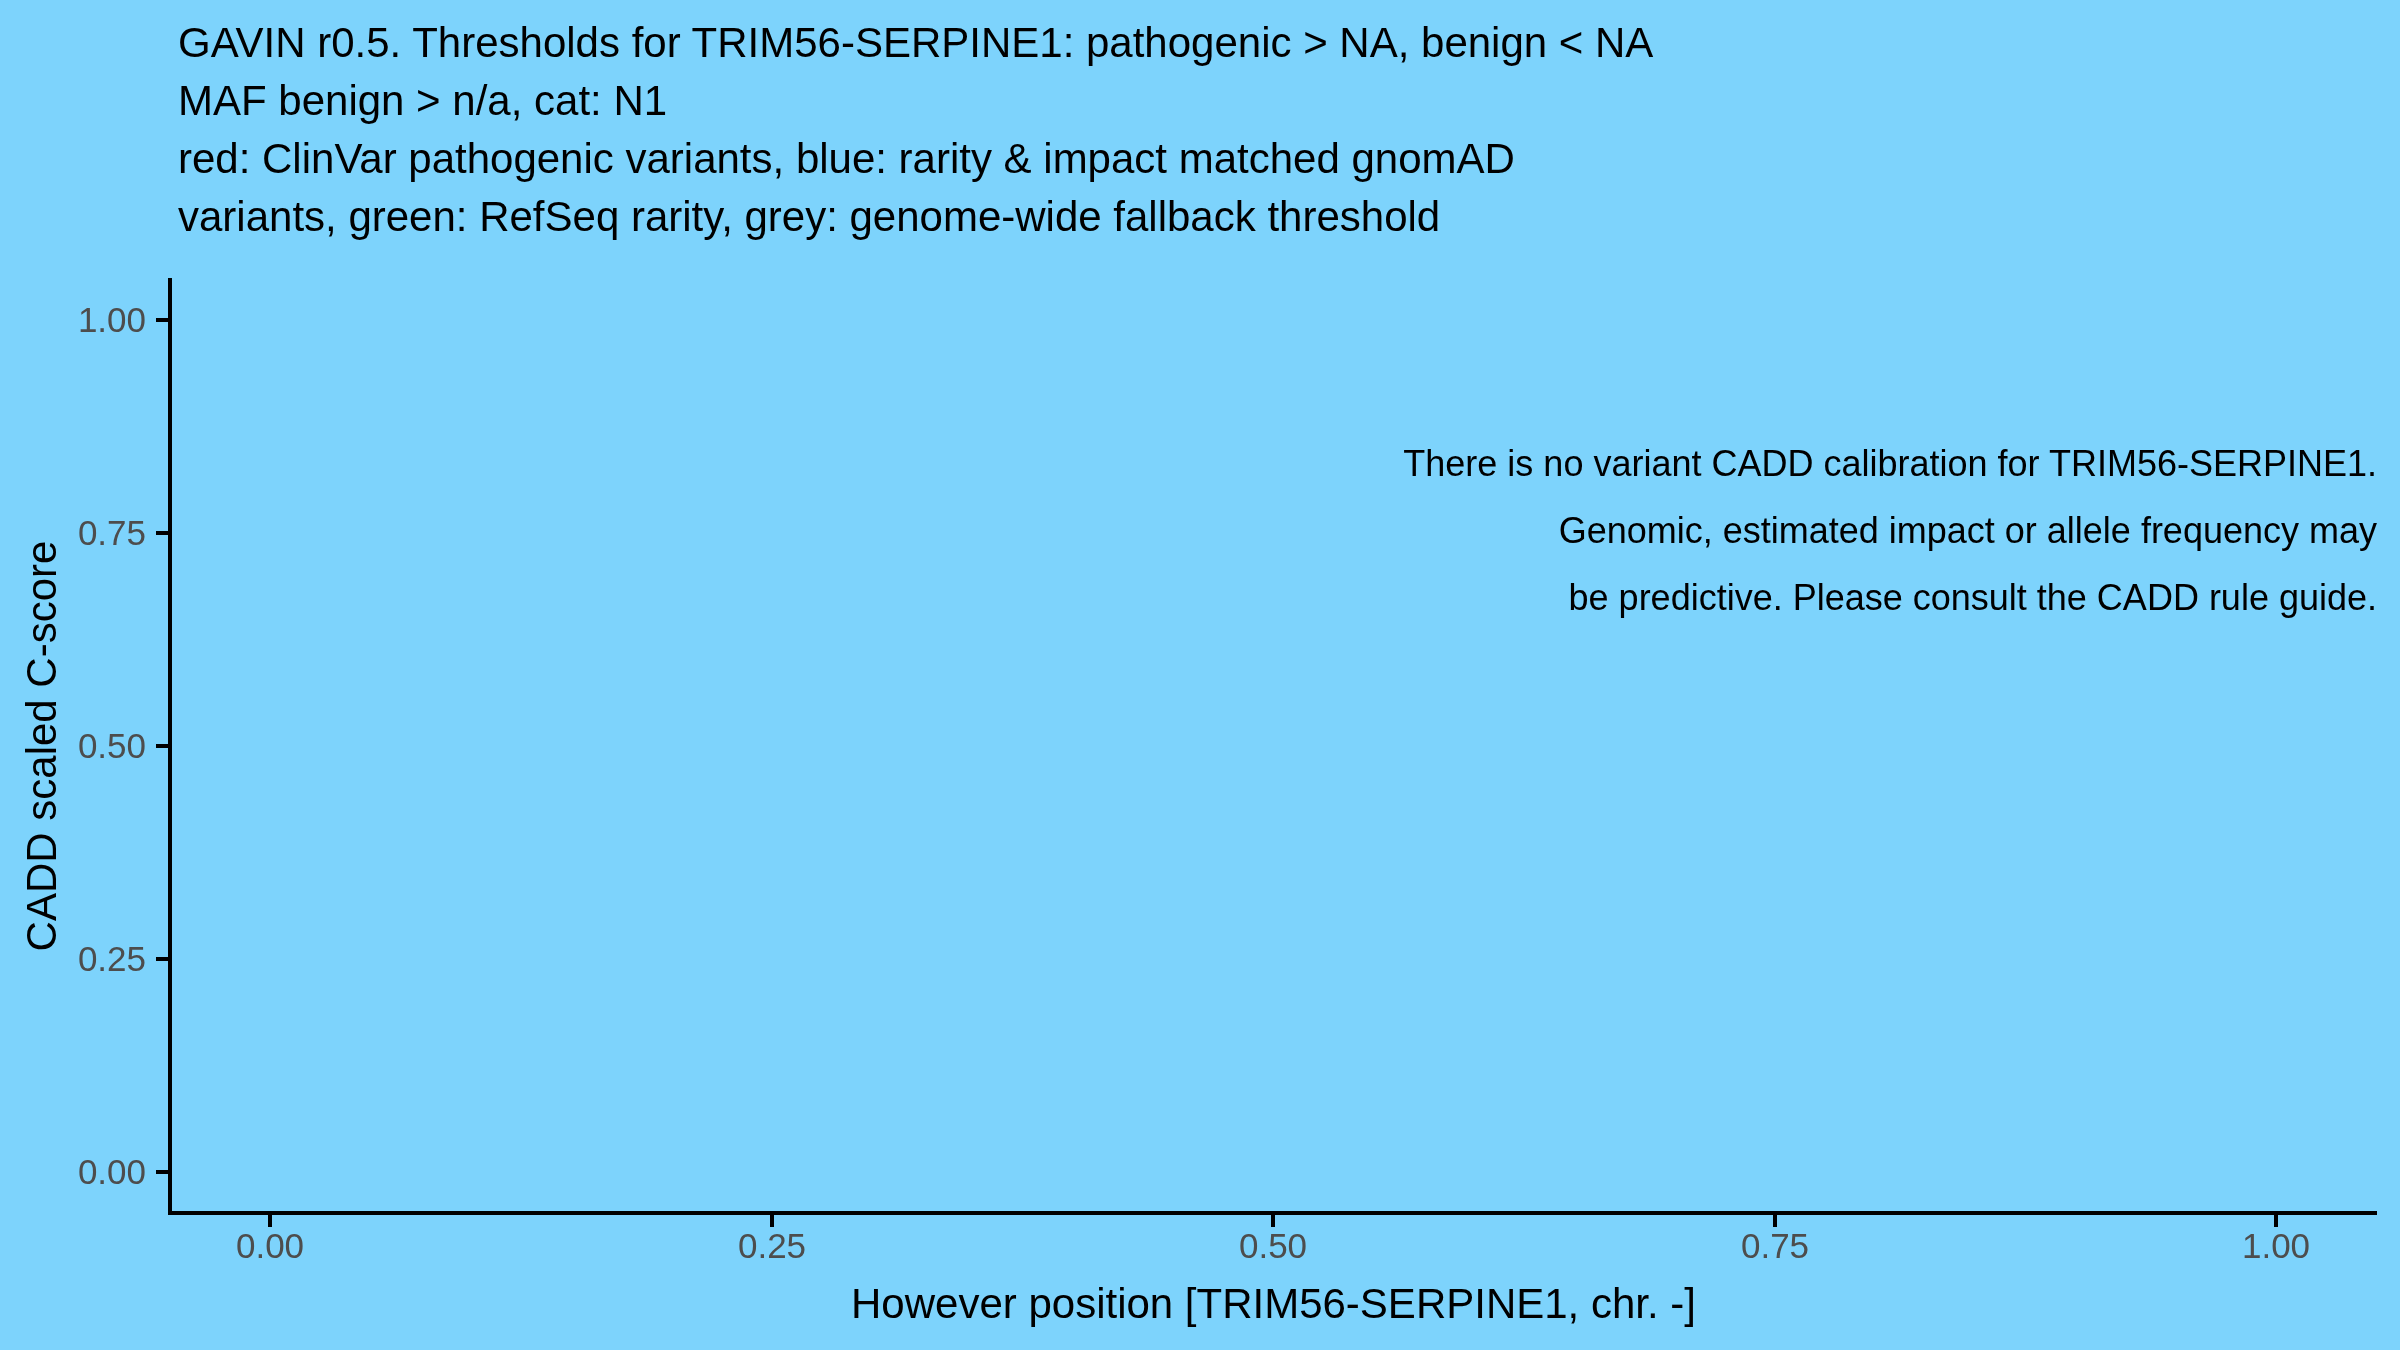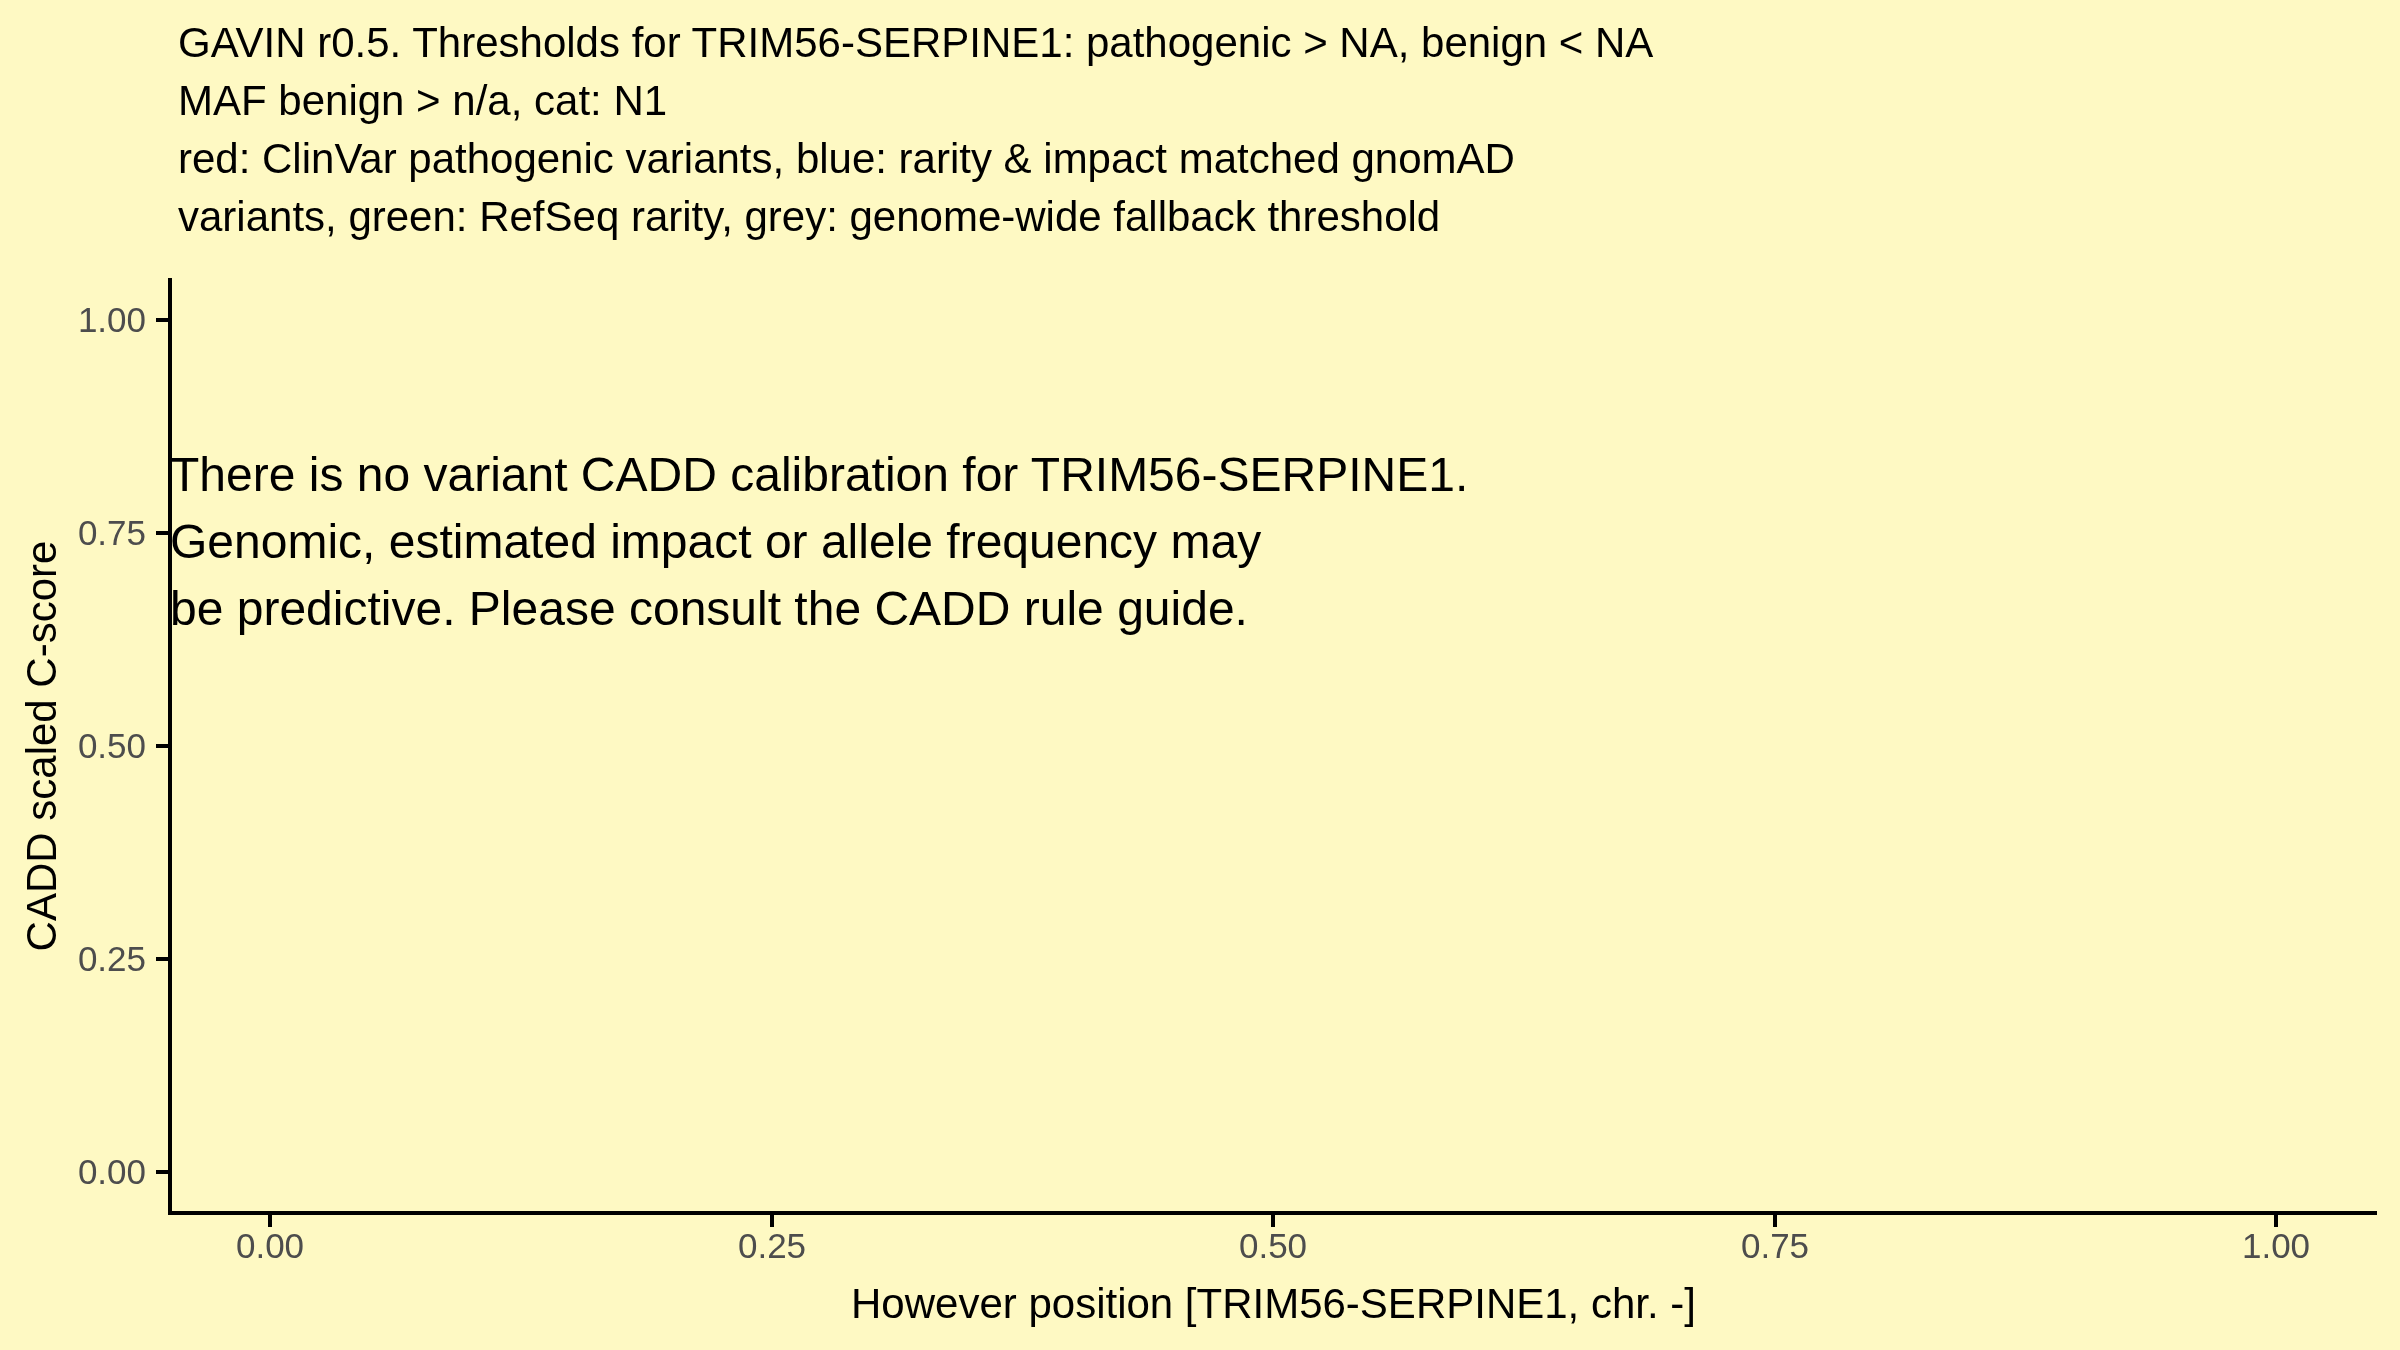--- a/index.html
+++ b/index.html
@@ -4,21 +4,21 @@
 <style>
   html, body {
     margin: 0;
     padding: 0;
     background: #ffffff;
   }
   .figure {
     position: relative;
     width: 2400px;
     height: 1350px;
-    background: #fef9c3;
+    background: #7dd3fc;
     font-family: "Liberation Sans", sans-serif;
     overflow: hidden;
   }
   
   .plot-title {
     position: absolute;
     left: 178px;
     top: 14px;
     font-size: 42px;
     line-height: 58px;
@@ -93,24 +93,24 @@
     top: 1280px;
     width: 2207px;
     text-align: center;
     font-size: 42px;
     color: #000000;
   }
   
   .panel-annotation {
     position: absolute;
     left: 170px;
-    top: 441px;
+    top: 430px;
     width: 2207px;
-    text-align: left;
-    font-size: 48px;
+    text-align: right;
+    font-size: 36px;
     line-height: 67px;
     color: #000000;
   }
 </style>
 </head>
 <body>
 
 <div class="figure">
 
   <div class="plot-title">

